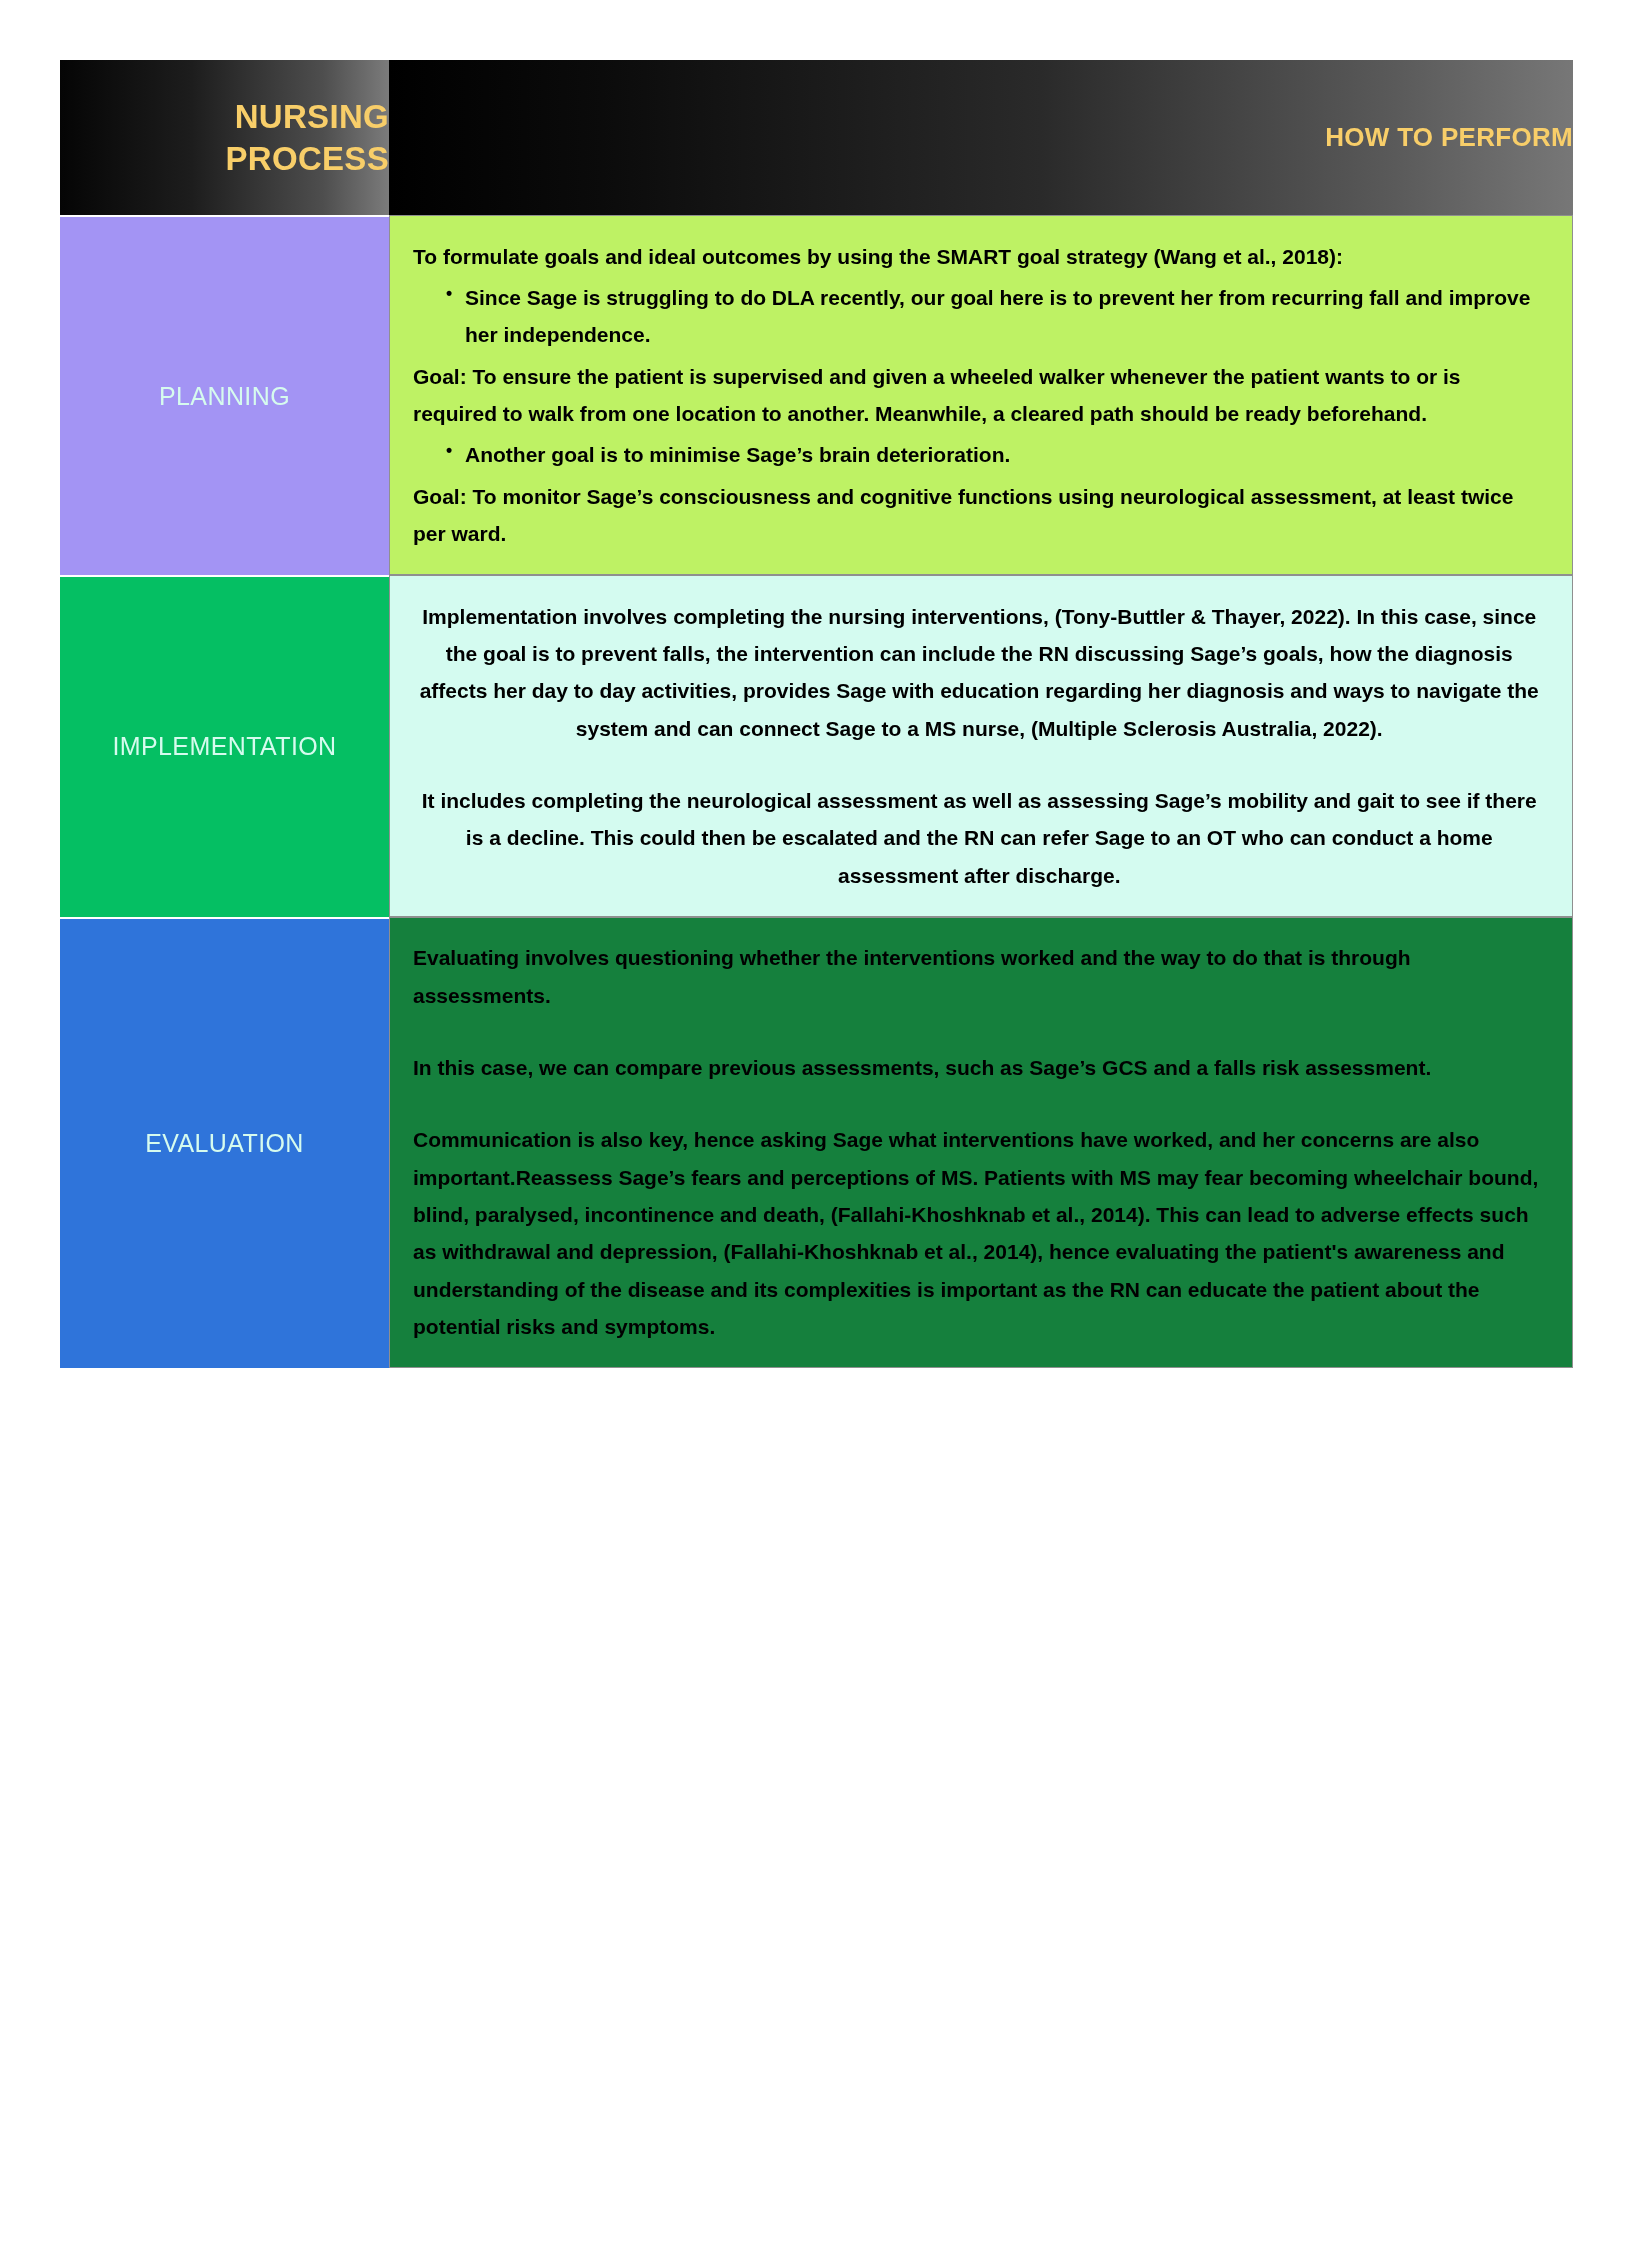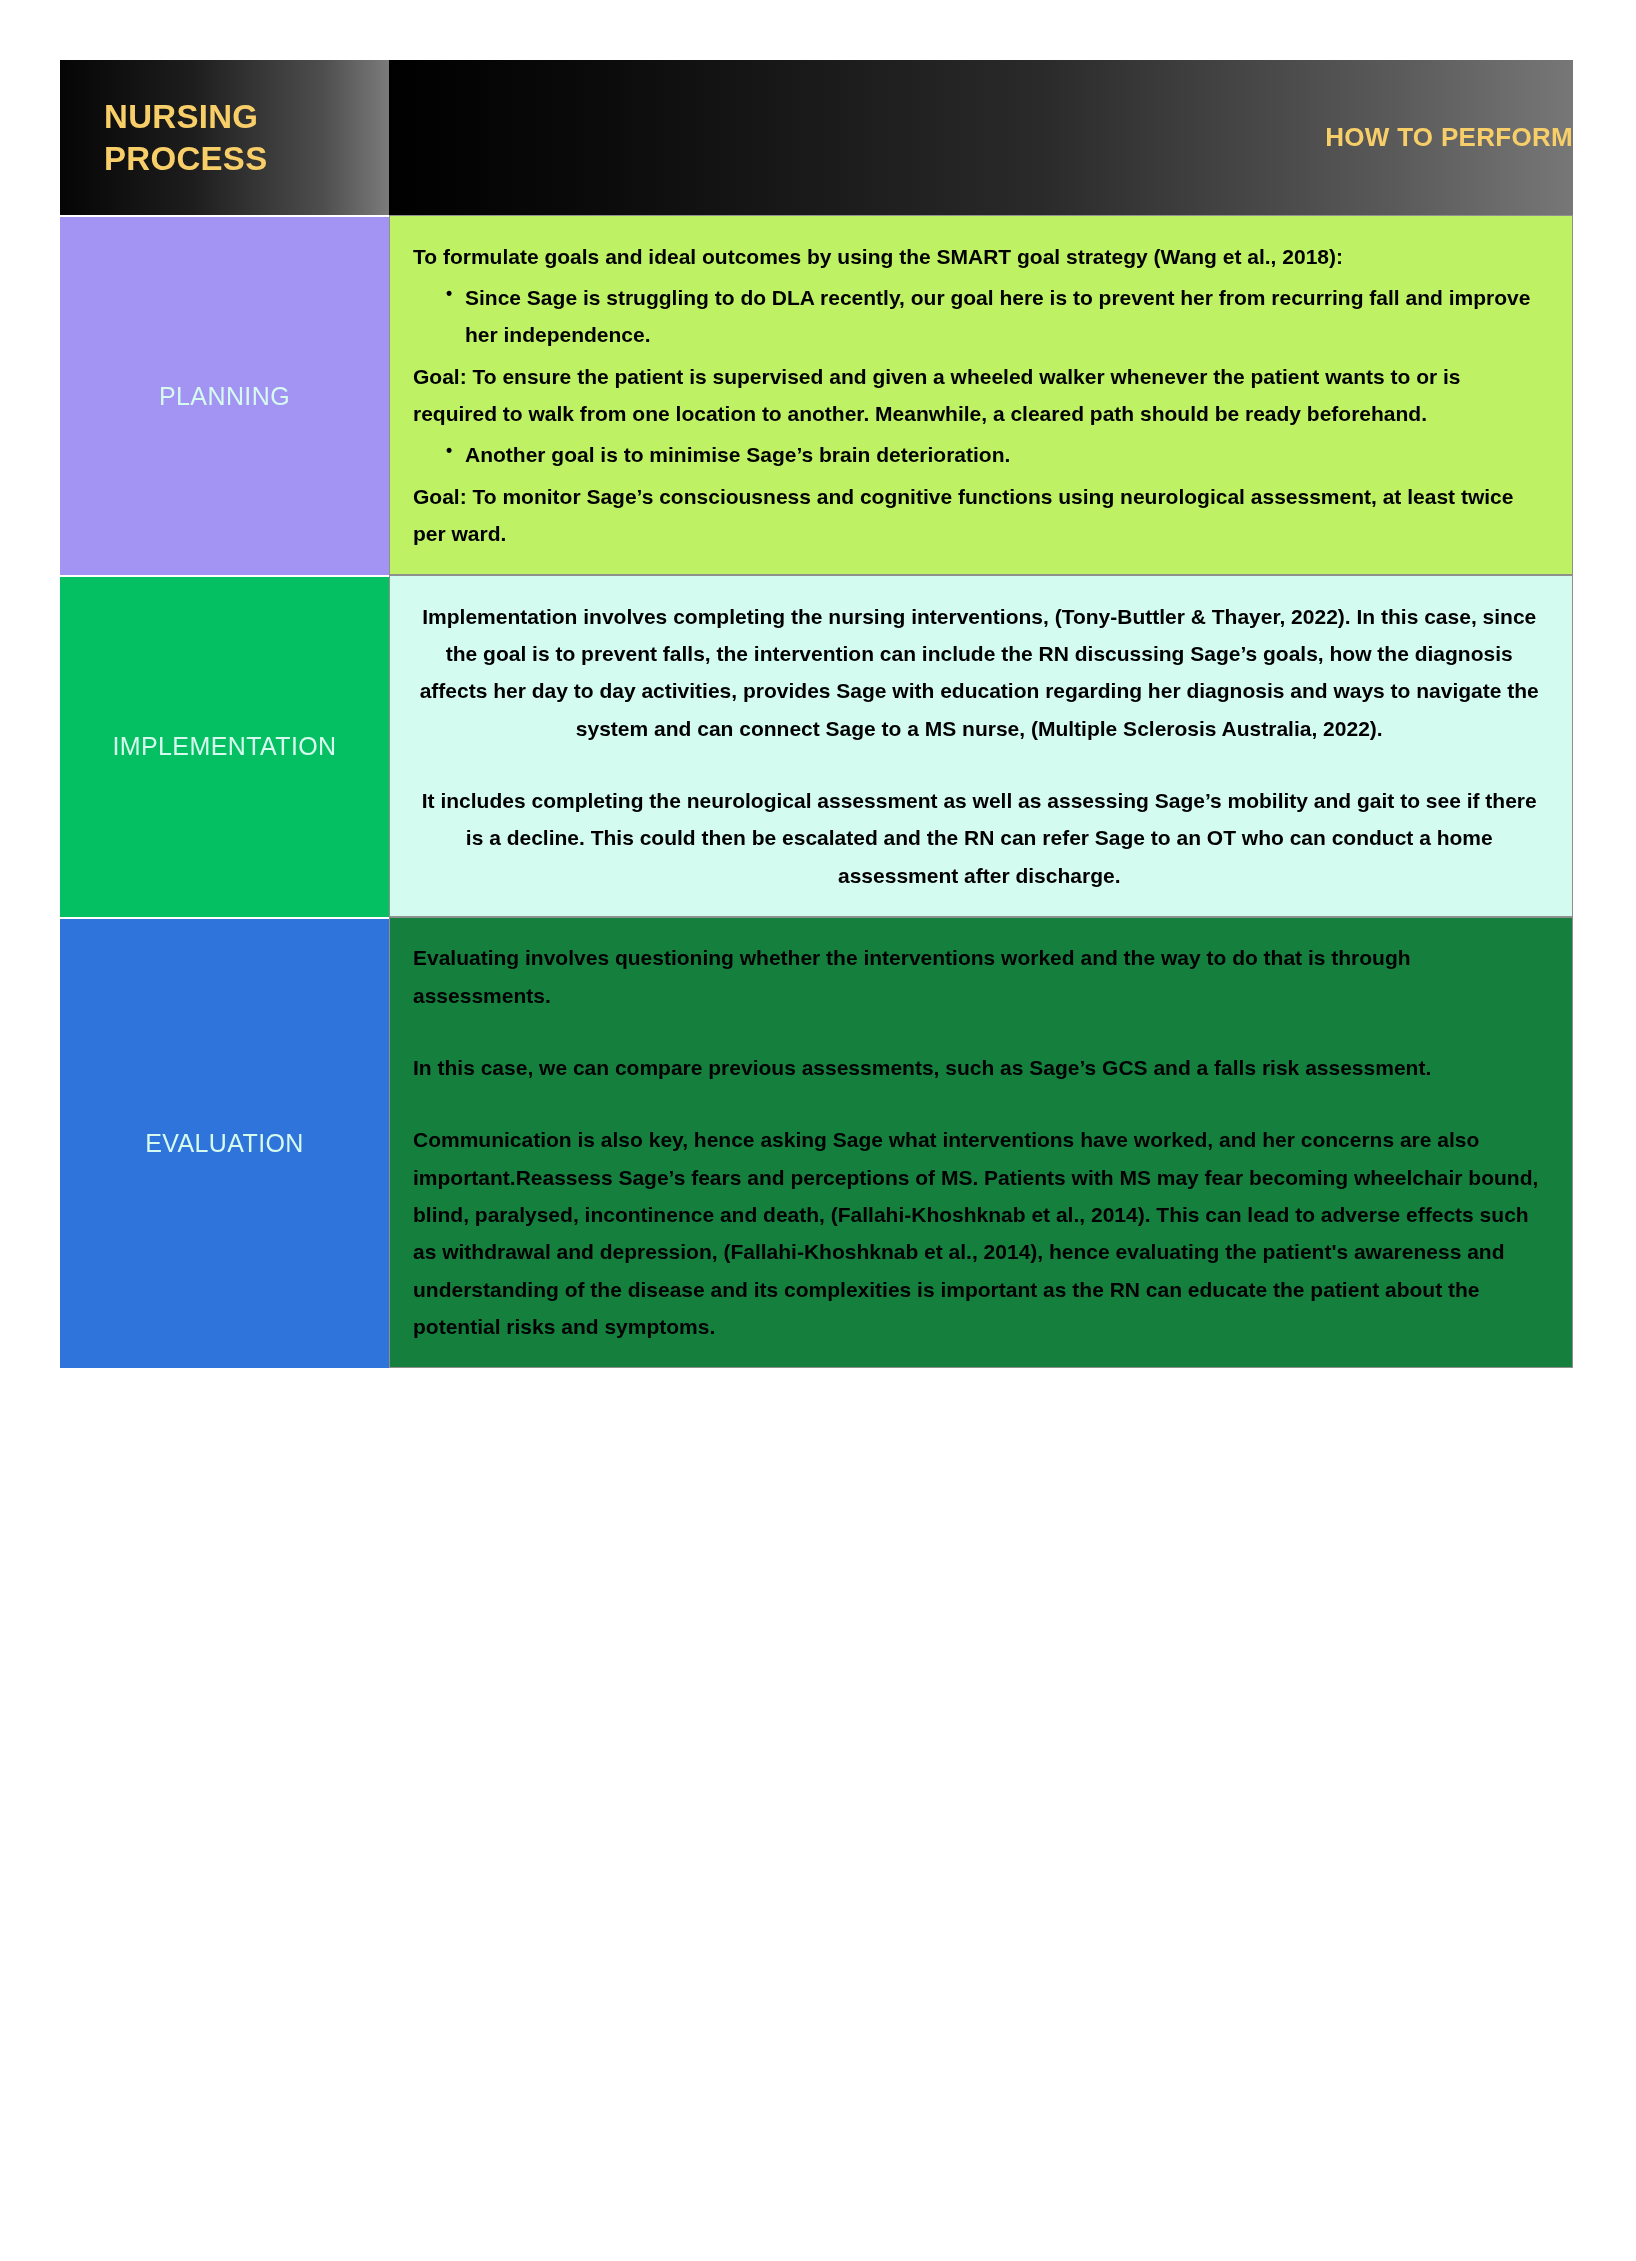--- a/index.html
+++ b/index.html
@@ -50,22 +50,22 @@
     background: linear-gradient(to right, #000000 0%, #0b0b0b 18%, #2a2a2a 55%, #5a5a5a 85%, #777777 100%);
     border-left: 3.2px solid #ffffff;
   }
 
   .hdr-label-text {
     color: #f8ce69;
     font-size: 33px;
     font-weight: bold;
     line-height: 1.25;
     letter-spacing: 0.3px;
-    text-align: left;
-    padding-left: 44px;
+    text-align: right;
+    padding-left: 24px;
     display: block;
   }
 
   .hdr-body-text {
     color: #f8ce69;
     font-size: 26px;
     font-weight: bold;
     letter-spacing: 0.3px;
     display: block;
     text-align: right;

